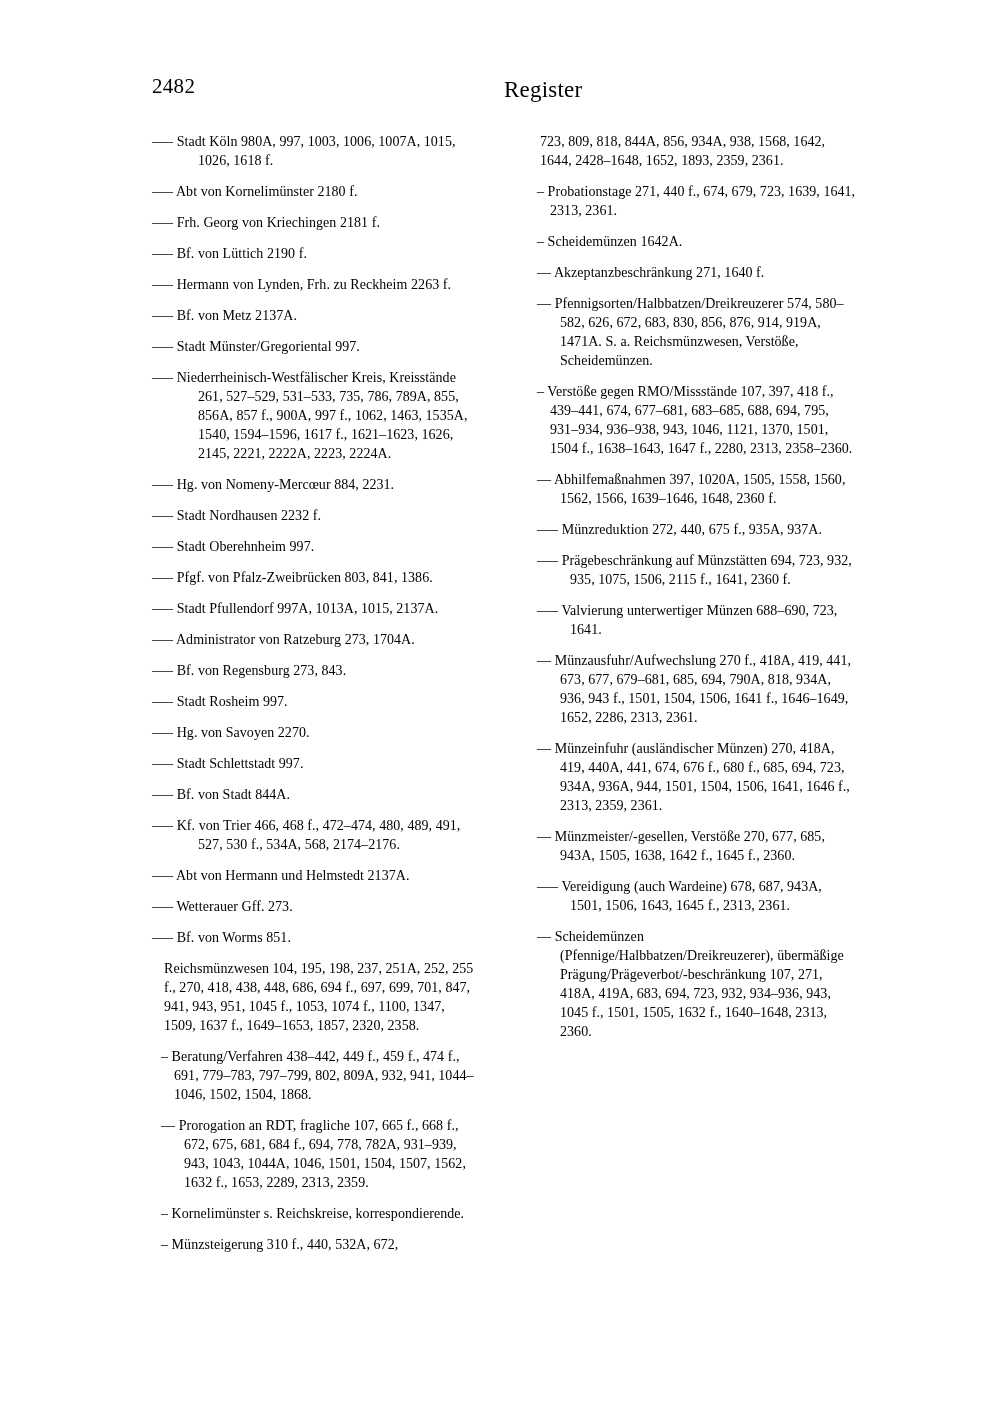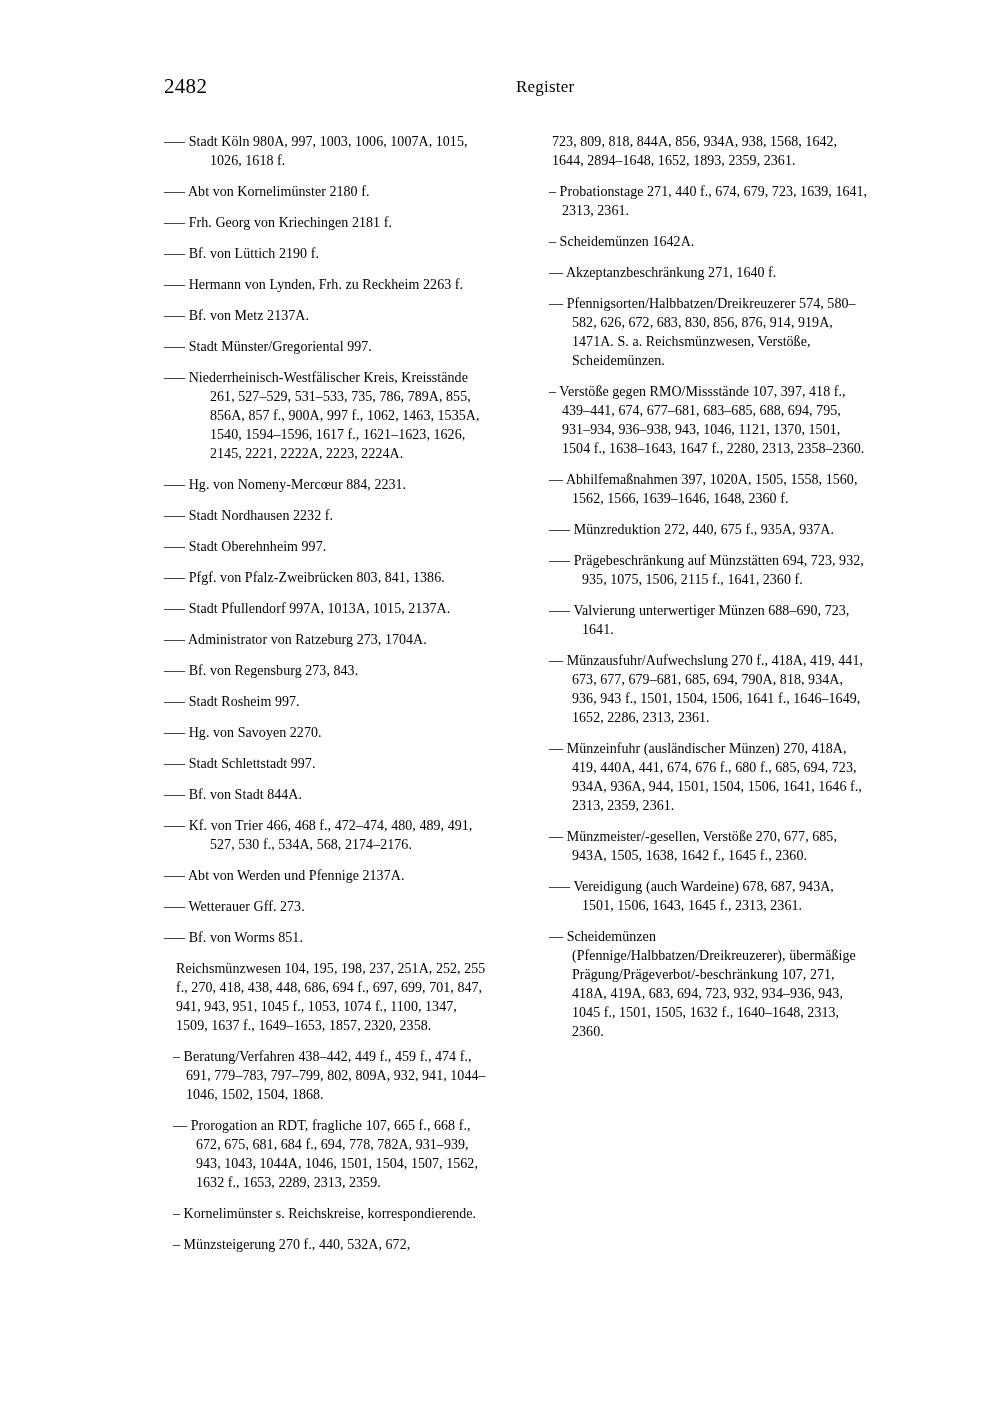--- a/index.html
+++ b/index.html
@@ -10,21 +10,21 @@
   body {
     width: 1004px;
     height: 1418px;
     font-family: "Liberation Serif", serif;
     color: #000000;
     position: relative;
     overflow: hidden;
   }
   .page {
     position: absolute;
-    left: 12px; top: 0;
+    left: 0; top: 0;
     width: 880px;
     height: 1418px;
     background: #fff;
   }
   .header {
     position: absolute;
     left: 152px;
     top: 74px;
     width: 700px;
     height: 24px;
@@ -34,21 +34,21 @@
     position: absolute;
     left: 0;
     top: 0;
     font-size: 21px;
     letter-spacing: 0.3px;
   }
   .running-title {
     position: absolute;
     left: 352px;
     top: 3px;
-    font-size: 17px;
+    font-size: 23px;
     letter-spacing: 0.2px;
   }
   .columns {
     position: absolute;
     left: 152px;
     top: 120px;
     width: 716px;
   }
   .col {
     position: absolute;
@@ -98,31 +98,31 @@
         <p class="entry dash3">––– Stadt Oberehnheim  997.</p>
         <p class="entry dash3">––– Pfgf. von Pfalz-Zweibrücken  803, 841, 1386.</p>
         <p class="entry dash3">––– Stadt Pfullendorf  997A, 1013A, 1015, 2137A.</p>
         <p class="entry dash3">––– Administrator von Ratzeburg  273, 1704A.</p>
         <p class="entry dash3">––– Bf. von Regensburg  273, 843.</p>
         <p class="entry dash3">––– Stadt Rosheim  997.</p>
         <p class="entry dash3">––– Hg. von Savoyen  2270.</p>
         <p class="entry dash3">––– Stadt Schlettstadt  997.</p>
         <p class="entry dash3">––– Bf. von Stadt  844A.</p>
         <p class="entry dash3">––– Kf. von Trier  466, 468 f., 472–474, 480, 489, 491, 527, 530 f., 534A, 568, 2174–2176.</p>
-        <p class="entry dash3">––– Abt von Werden und Pfennige  2137A.</p>
+        <p class="entry dash3">––– Abt von Hermann und Helmstedt  2137A.</p>
         <p class="entry dash3">––– Wetterauer Gff.  273.</p>
         <p class="entry dash3">––– Bf. von Worms  851.</p>
         <p class="entry lvl0">Reichsmünzwesen  104, 195, 198, 237, 251A, 252, 255 f., 270, 418, 438, 448, 686, 694 f., 697, 699, 701, 847, 941, 943, 951, 1045 f., 1053, 1074 f., 1100, 1347, 1509, 1637 f., 1649–1653, 1857, 2320, 2358.</p>
         <p class="entry lvl1">– Beratung/Verfahren  438–442, 449 f., 459 f., 474 f., 691, 779–783, 797–799, 802, 809A, 932, 941, 1044–1046, 1502, 1504, 1868.</p>
         <p class="entry lvl2">–– Prorogation an RDT, fragliche  107, 665 f., 668 f., 672, 675, 681, 684 f., 694, 778, 782A, 931–939, 943, 1043, 1044A, 1046, 1501, 1504, 1507, 1562, 1632 f., 1653, 2289, 2313, 2359.</p>
         <p class="entry lvl1">– Kornelimünster  s. Reichskreise, korrespondierende.</p>
-        <p class="entry lvl1">– Münzsteigerung  270 f., 440, 532A, 672,</p>
+        <p class="entry lvl1">– Münzsteigerung  310 f., 440, 532A, 672,</p>
       </div>
     <div class="col col-right" id="col-right">
-        <p class="entry lvl0">723, 809, 818, 844A, 856, 934A, 938, 1568, 1642, 1644, 2894–1648, 1652, 1893, 2359, 2361.</p>
+        <p class="entry lvl0">723, 809, 818, 844A, 856, 934A, 938, 1568, 1642, 1644, 2428–1648, 1652, 1893, 2359, 2361.</p>
         <p class="entry lvl1">– Probationstage  271, 440 f., 674, 679, 723, 1639, 1641, 2313, 2361.</p>
         <p class="entry lvl1">– Scheidemünzen  1642A.</p>
         <p class="entry lvl2">–– Akzeptanzbeschränkung  271, 1640 f.</p>
         <p class="entry lvl2">–– Pfennigsorten/Halbbatzen/Dreikreuzerer  574, 580–582, 626, 672, 683, 830, 856, 876, 914, 919A, 1471A.  S. a. Reichsmünzwesen, Verstöße, Scheidemünzen.</p>
         <p class="entry lvl1">– Verstöße gegen RMO/Missstände  107, 397, 418 f., 439–441, 674, 677–681, 683–685, 688, 694, 795, 931–934, 936–938, 943, 1046, 1121, 1370, 1501, 1504 f., 1638–1643, 1647 f., 2280, 2313, 2358–2360.</p>
         <p class="entry lvl2">–– Abhilfemaßnahmen  397, 1020A, 1505, 1558, 1560, 1562, 1566, 1639–1646, 1648, 2360 f.</p>
         <p class="entry lvl3">––– Münzreduktion  272, 440, 675 f., 935A, 937A.</p>
         <p class="entry lvl3">––– Prägebeschränkung auf Münzstätten  694, 723, 932, 935, 1075, 1506, 2115 f., 1641, 2360 f.</p>
         <p class="entry lvl3">––– Valvierung unterwertiger Münzen  688–690, 723, 1641.</p>
         <p class="entry lvl2">–– Münzausfuhr/Aufwechslung  270 f., 418A, 419, 441, 673, 677, 679–681, 685, 694, 790A, 818, 934A, 936, 943 f., 1501, 1504, 1506, 1641 f., 1646–1649, 1652, 2286, 2313, 2361.</p>

